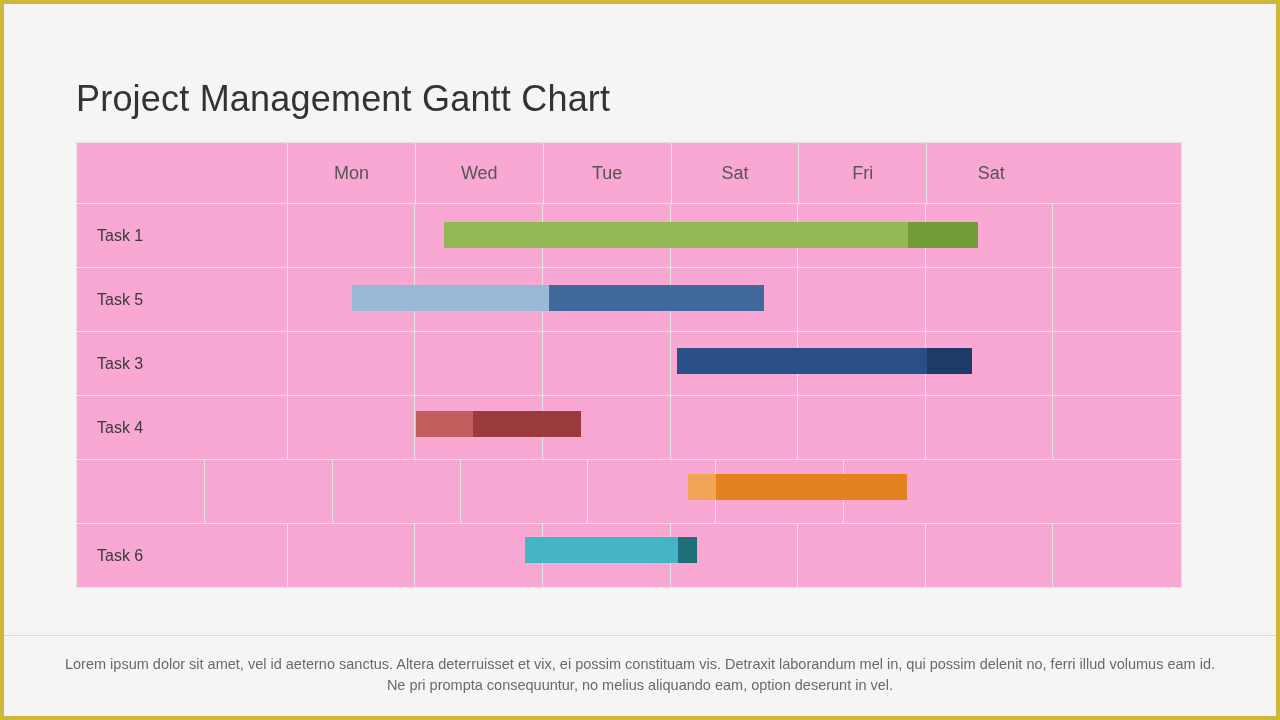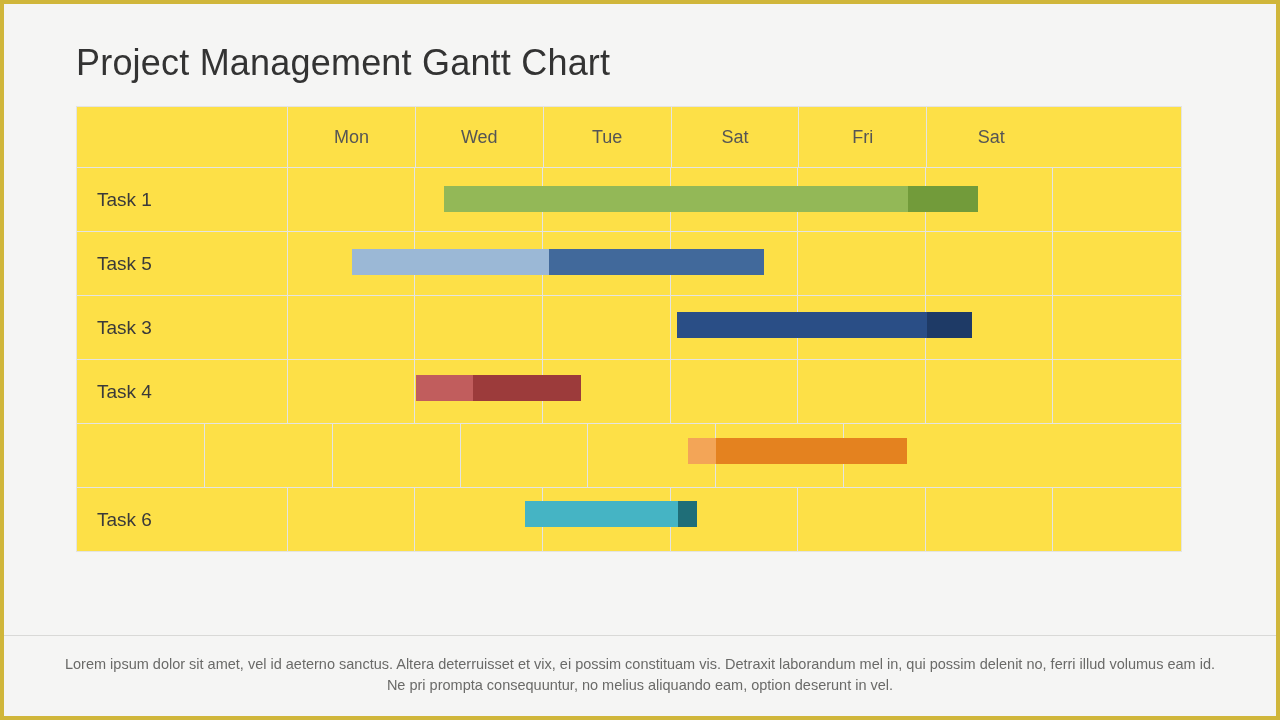--- a/index.html
+++ b/index.html
@@ -5,35 +5,35 @@
   * { box-sizing: border-box; }
   html, body { margin:0; padding:0; }
   body {
     width:1280px; height:720px;
     background:#f5f5f4;
     border:4px solid #d0b63a;
     font-family:"Segoe UI","Helvetica Neue",Arial,sans-serif;
     color:#3a3a3a;
     position:relative;
   }
-  .slide { padding:38px 112px 0 72px; }
+  .slide { padding:38px 112px 0 72px;margin-top:36px; }
   .title { font-size:36px; font-weight:400; color:#333; margin-bottom:22px; letter-spacing:0.2px; }
 
   
   .gantt {
     width:1106px;
     border:1px solid #e4e4e2;
     border-bottom:none;
-    background:#fde047;
+    background:#f9a8d4;
     position:relative;
   }
   .row { display:flex; border-bottom:1px solid #e4e4e2; }
   .cell {
     border-right:1px solid #e4e4e2;
-    font-size:19px;
+    font-size:16px;
     display:flex;
     align-items:center;
   }
   .cell:last-child { border-right:none; }
   .label-col { width:211px; padding-left:20px; justify-content:flex-start; }
   .day-col { width:127.85px; justify-content:center; color:#555; }
   .header .cell { height:60px; }
   .data-row .cell { height:63px; }
   .header .day-col { font-size:18px; }
 

